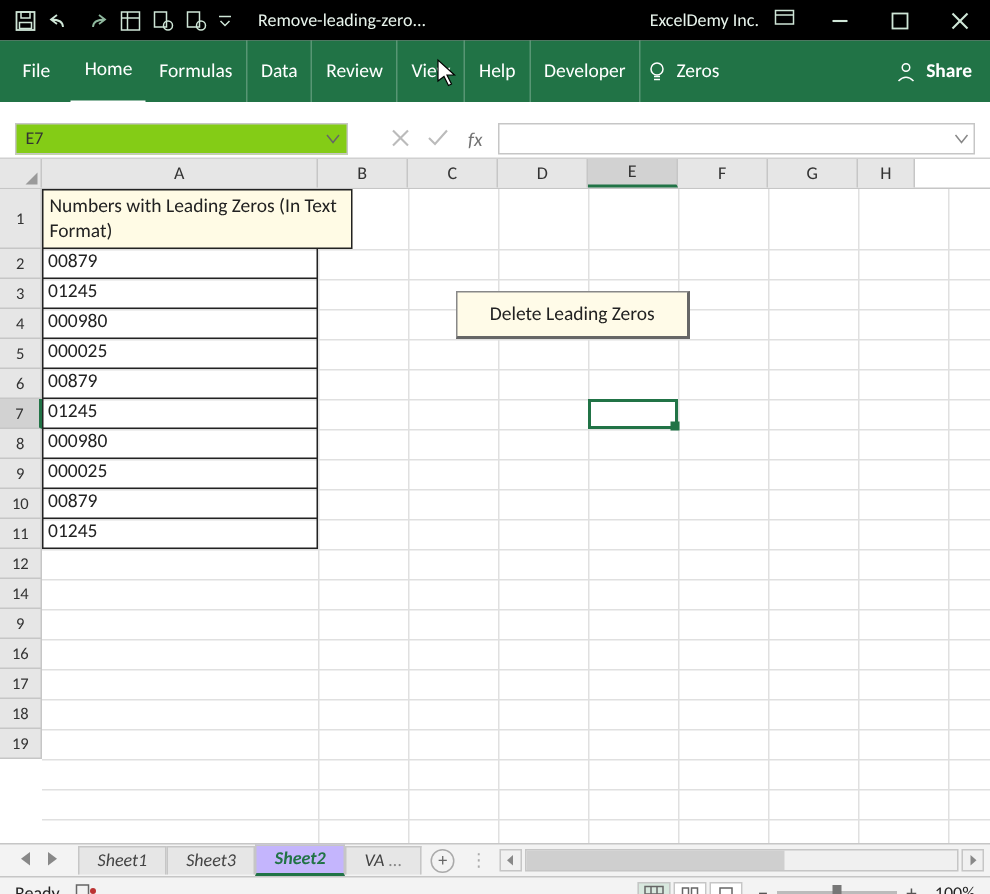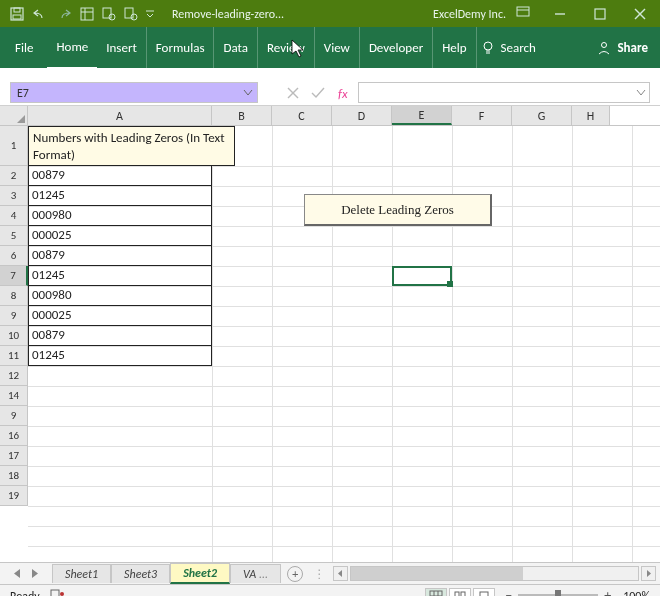--- a/index.html
+++ b/index.html
@@ -1,34 +1,34 @@
 <!DOCTYPE html>
 <html><head>
 <meta charset="utf-8">
 <style>
   * { box-sizing: border-box; margin: 0; padding: 0; font-family: "Segoe UI", Calibri, Arial, sans-serif; }
   body { width: 660px; height: 596px; background: #fff; overflow: hidden; font-size: 13px; color: #222; }
-  .titlebar { background: #4d7c0f; height: 27px; display: flex; align-items: center; color: #e8f4ec; }
+  .titlebar { background: #000000; height: 27px; display: flex; align-items: center; color: #e8f4ec; }
   .titlebar .qat { display: flex; align-items: center; gap: 8px; padding-left: 10px; }
   .titlebar .qat .ico svg { display: block; }
   .titlebar .filetitle { margin-left: 18px; font-size: 12px; }
   .titlebar .company { margin-left: auto; font-size: 12px; margin-right: 10px; }
   .titlebar .winicons { display: flex; align-items: center; gap: 0; }
   .titlebar .winbtn { width: 40px; height: 27px; display: flex; align-items: center; justify-content: center; }
   .titlebar .winbtn svg { stroke: #cfe6d7; }
   .ribbon { background: #217346; color: #fff; height: 41px; display: flex; align-items: center; padding: 0 6px; font-size: 13px; position: relative; }
   .ribtab { padding: 0 9px; height: 41px; display: flex; align-items: center; position: relative; border-right: 1px solid rgba(255,255,255,0.25); }
   .ribtab.nobord { border-right: none; }
   .ribtab.active { border-bottom: 3px solid #fff; padding-bottom: 3px; margin-bottom: -3px; }
   .ribtab.file { border-right: none; padding-right: 14px; }
   .tellme { display: flex; align-items: center; gap: 6px; margin-left: 4px; }
   .share { margin-left: auto; display: flex; align-items: center; gap: 6px; padding-right: 6px; font-weight: bold; }
   .divgap { height: 14px; background: #fff; }
   .namebar { height: 24px; display: flex; align-items: stretch; border-bottom: 1px solid #d0d0d0; }
-  .namebox { width: 248px; border: 1px solid #c6c6c6; display: flex; align-items: center; margin: 0 4px 2px 10px; background: #c4b5fd; }
+  .namebox { width: 222px; border: 1px solid #c6c6c6; display: flex; align-items: center; margin: 0 4px 2px 10px; background: #84cc16; }
   .namebox .txt { flex: 1; padding: 0 6px; color: #333; font-size: 12px; }
   .namebox .dd { width: 18px; display: flex; align-items: center; justify-content: center; }
   .fxgroup { display: flex; align-items: center; gap: 14px; padding-left: 26px; color: #999; }
   .fxbar { flex: 1; border: 1px solid #c6c6c6; margin: 0 10px 2px 10px; display: flex; align-items: center; justify-content: flex-end; padding-right: 4px; }
   .sheet { position: relative; height: 456px; background: #fff; overflow: hidden; }
   .colheads { display: flex; height: 20px; border-bottom: 1px solid #c6c6c6; }
   .corner { width: 28px; border-right: 1px solid #c6c6c6; background: #e6e6e6; display:flex; align-items:flex-end; justify-content:flex-end;}
   .corner::after{content:""; border-style:solid; border-width:0 0 8px 8px; border-color:transparent transparent #9a9a9a transparent; margin:0 2px 2px 0;}
   .ch { border-right: 1px solid #c6c6c6; background: #e6e6e6; display: flex; align-items: center; justify-content: center; font-size: 12px; color: #333; }
   .chA { width: 184px; }
@@ -44,21 +44,21 @@
   .gh { position: absolute; left: 0; right: 0; border-top: 1px solid #e0e0e0; }
   .header-cell { position: absolute; left: 0; top: 0; width: 207px; height: 40px; background: #fffbe5; border: 1px solid #222; padding: 2px 4px; font-size: 13px; line-height: 17px; }
   .data-cell { position: absolute; left: 0; width: 184px; height: 20px; border: 1px solid #222; border-top: none; padding: 1px 3px; font-size: 13px; }
   .selcell { position: absolute; border: 2px solid #217346; background: #fff; }
   .selhandle { position: absolute; width: 6px; height: 6px; background: #217346; right: -3px; bottom: -3px; }
   .macbtn { position: absolute; background: #fffbe8; border: 1px solid #888; border-right: 2px solid #666; border-bottom: 2px solid #666; font-size: 13px; display: flex; align-items: center; justify-content: center; }
   .cursor { position:absolute; pointer-events:none;}
   .tabsrow { height: 22px; display: flex; align-items: center; border-top: 1px solid #c6c6c6; background: #f3f3f3; font-size: 12px; }
   .tabnav { display: flex; gap: 10px; padding: 0 14px; color: #666; }
   .sheettab { padding: 2px 12px; border: 1px solid #c6c6c6; border-bottom: none; background: #fff; color: #444; font-style: italic; }
-  .sheettab.active { background: #fef9c3; color: #217346; font-weight: bold; border-bottom: 2px solid #217346; }
+  .sheettab.active { background: #c4b5fd; color: #217346; font-weight: bold; border-bottom: 2px solid #217346; }
   .sheettab.dim { background: #e6e6e6; }
   .addtab { margin: 0 6px; color: #666; width: 16px; height: 16px; border: 1px solid #aaa; border-radius: 50%; display: flex; align-items: center; justify-content: center; font-size: 12px;}
   .hscroll { flex: 1; display: flex; align-items: center; padding: 0 4px; gap: 2px;}
   .hscroll .arrow, .hscroll .track { border: 1px solid #c6c6c6; background: #f0f0f0; height: 15px;}
   .hscroll .arrow { width: 15px; display:flex;align-items:center;justify-content:center;}
   .hscroll .track { flex: 1; position: relative;}
   .hscroll .thumb { position: absolute; left: 0; top: 0; bottom: 0; width: 60%; background: #cfcfcf;}
   .status { height: 22px; background: #f3f3f3; border-top: 1px solid #c6c6c6; display: flex; align-items: center; font-size: 12px; padding: 0 10px; }
   .viewbtns { margin-left: auto; display: flex; gap: 2px; }
   .viewbtn { width: 22px; height: 16px; border: 1px solid #c6c6c6; background: #fff; display:flex;align-items:center;justify-content:center;}
@@ -138,34 +138,33 @@
           <line x1="1" y1="1" x2="11" y2="11" stroke-width="1.4"></line>
           <line x1="11" y1="1" x2="1" y2="11" stroke-width="1.4"></line>
         </svg>
       </div>
   </div>
 </div>
 
 <div class="ribbon">
   <div class="ribtab file">File</div>
   <div class="ribtab nobord active">Home</div>
-  <div class="ribtab">Insert</div>
   <div class="ribtab">Formulas</div>
   <div class="ribtab">Data</div>
   <div class="ribtab">Review</div>
   <div class="ribtab">View</div>
+  <div class="ribtab">Help</div>
   <div class="ribtab">Developer</div>
-  <div class="ribtab">Help</div>
   <div class="tellme">
     <svg width="14" height="14">
         <circle cx="7" cy="5" r="4" fill="none" stroke="#fff"></circle>
         <line x1="5" y1="10" x2="9" y2="10" stroke="#fff"></line>
         <line x1="5" y1="12" x2="9" y2="12" stroke="#fff"></line>
       </svg>
-    <span>Search</span>
+    <span>Zeros</span>
   </div>
   <div class="share">
     <svg width="14" height="14">
         <circle cx="7" cy="4" r="2.5" fill="none" stroke="#fff"></circle>
         <path d="M2 13 Q7 8 12 13" fill="none" stroke="#fff"></path>
       </svg>
     <span>Share</span>
   </div>
 
   <svg class="cursor" style="left:292px; top:13px" width="14" height="18">
@@ -185,21 +184,21 @@
       </span>
   </div>
   <div class="fxgroup">
     <span><svg width="10" height="10">
           <line x1="0" y1="0" x2="10" y2="10" stroke="#bbb" stroke-width="1.4"></line>
           <line x1="10" y1="0" x2="0" y2="10" stroke="#bbb" stroke-width="1.4"></line>
         </svg></span>
     <span><svg width="12" height="10">
           <path d="M0 5 L4 9 L12 0" fill="none" stroke="#bbb" stroke-width="1.4"></path>
         </svg></span>
-    <span style="font-style:italic;color:#ec4899">fx</span>
+    <span style="font-style:italic;color:#737373">fx</span>
   </div>
   <div class="fxbar">
     <svg width="8" height="6">
         <path d="M0 0 L4 5 L8 0" fill="none" stroke="#888"></path>
       </svg>
   </div>
 </div>
 
 <div class="sheet">
   <div class="colheads">
@@ -310,21 +309,21 @@
     <div class="data-cell" style="top:140px">01245</div>
     <div class="data-cell" style="top:160px">000980</div>
     <div class="data-cell" style="top:180px">000025</div>
     <div class="data-cell" style="top:200px">00879</div>
     <div class="data-cell" style="top:220px">01245</div>
 
     <div class="selcell" style="left:364px; top:140px; width:60px; height:20px;">
       <div class="selhandle"></div>
     </div>
 
-    <div class="macbtn" style="left:276px; top:68px; width:188px; height:32px;font-family:Liberation Serif, serif;">Delete Leading Zeros</div>
+    <div class="macbtn" style="left:276px; top:68px; width:156px; height:32px;">Delete Leading Zeros</div>
   </div>
 </div>
 
 <div class="tabsrow">
   <div class="tabnav">
     <span><svg width="7" height="9">
           <path d="M6 0 L0 4.5 L6 9" fill="#888"></path>
         </svg></span>
     <span><svg width="7" height="9">
           <path d="M1 0 L7 4.5 L1 9" fill="#888"></path>

